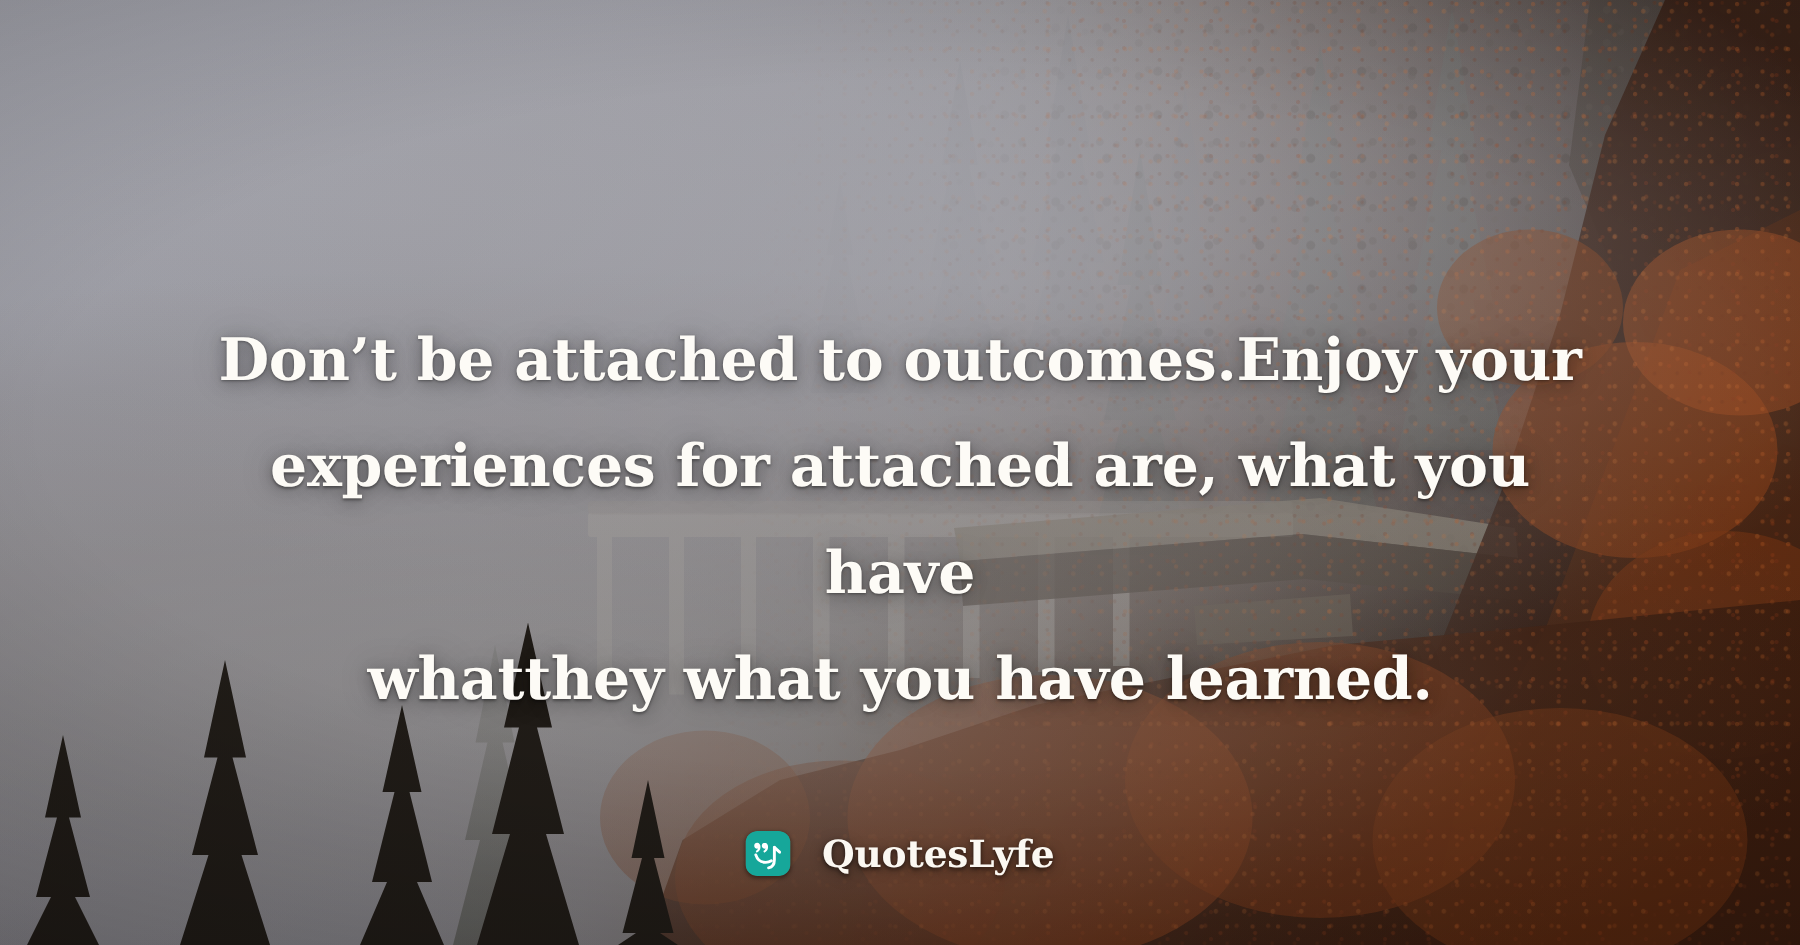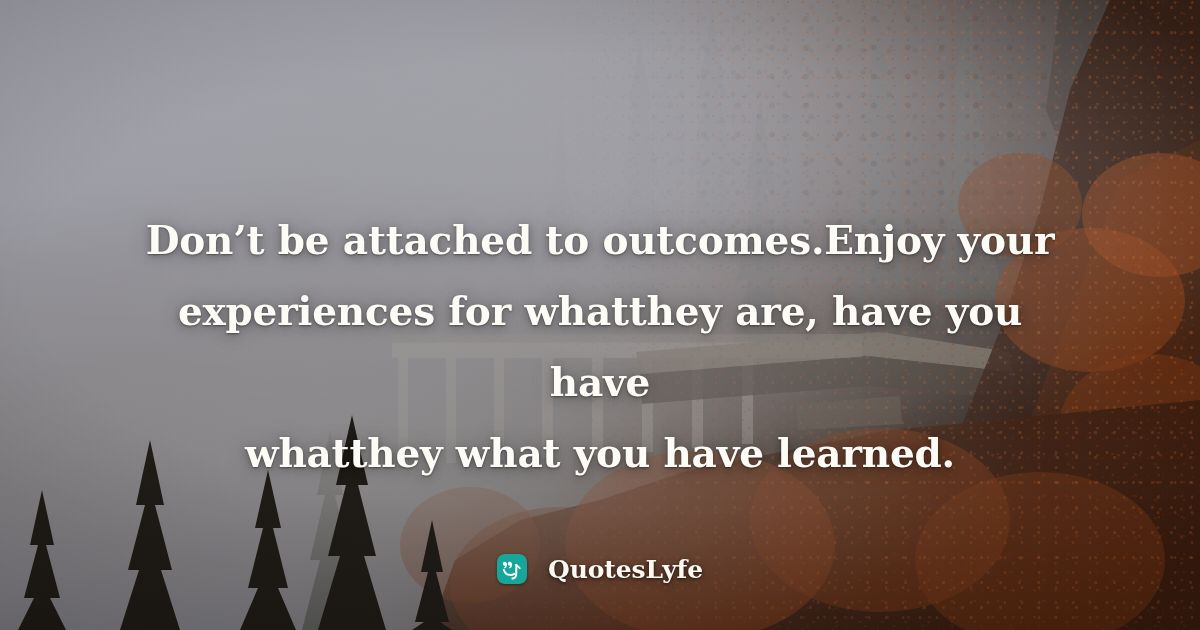--- a/index.html
+++ b/index.html
@@ -224,21 +224,21 @@
     <path d="M432 520 L443 572 L436 572 L449 622 L440 622 L452 630 L412 630 L424 622 L415 622 L428 572 L421 572 Z"></path>
   </svg>
 
   <div class="layer vignette"></div>
   <div class="layer scrim"></div>
 
   <div class="content">
 
     <div class="quote">
       <div>Don’t be attached to outcomes.Enjoy your</div>
-      <div>experiences for whatthey are, have you have</div>
+      <div>experiences for attached are, what you have</div>
       <div>whatthey what you have learned.</div>
     </div>
 
     <div class="brand">
       <svg class="brand-mark" viewBox="0 0 48 48">
         <rect x="0" y="0" width="48" height="48" rx="11" fill="#16a79a"></rect>
 
         <path d="M12.5 12.5c-1.9 0-3.2 1.4-3.2 3.2 0 1.8 1.3 3.1 3.0 3.1.3 0 .6 0 .9-.1-.2 1.3-1.1 2.2-2.3 2.6l.9 1.8c2.6-.8 4.2-3.0 4.2-6.0 0-2.8-1.5-4.6-3.5-4.6z" fill="#ffffff"></path>
         <path d="M20.6 12.5c-1.9 0-3.2 1.4-3.2 3.2 0 1.8 1.3 3.1 3.0 3.1.3 0 .6 0 .9-.1-.2 1.3-1.1 2.2-2.3 2.6l.9 1.8c2.6-.8 4.2-3.0 4.2-6.0 0-2.8-1.5-4.6-3.5-4.6z" fill="#ffffff"></path>
 

